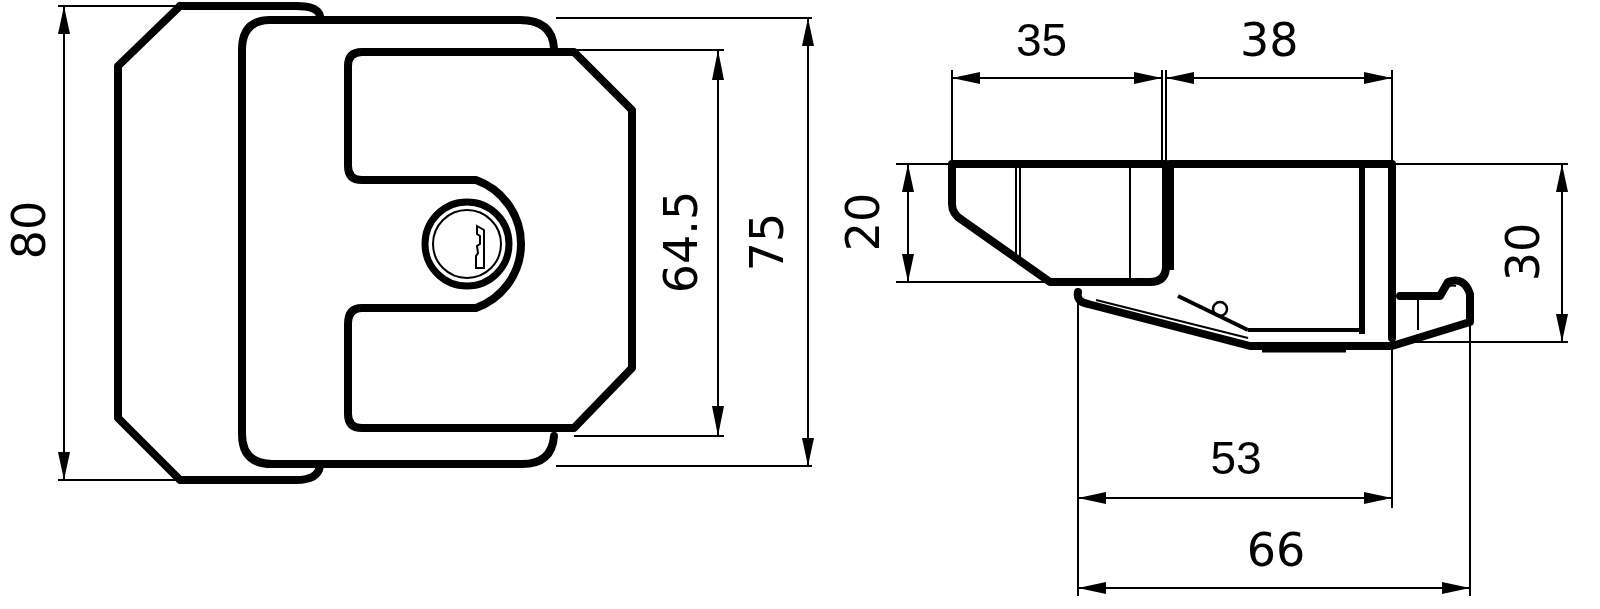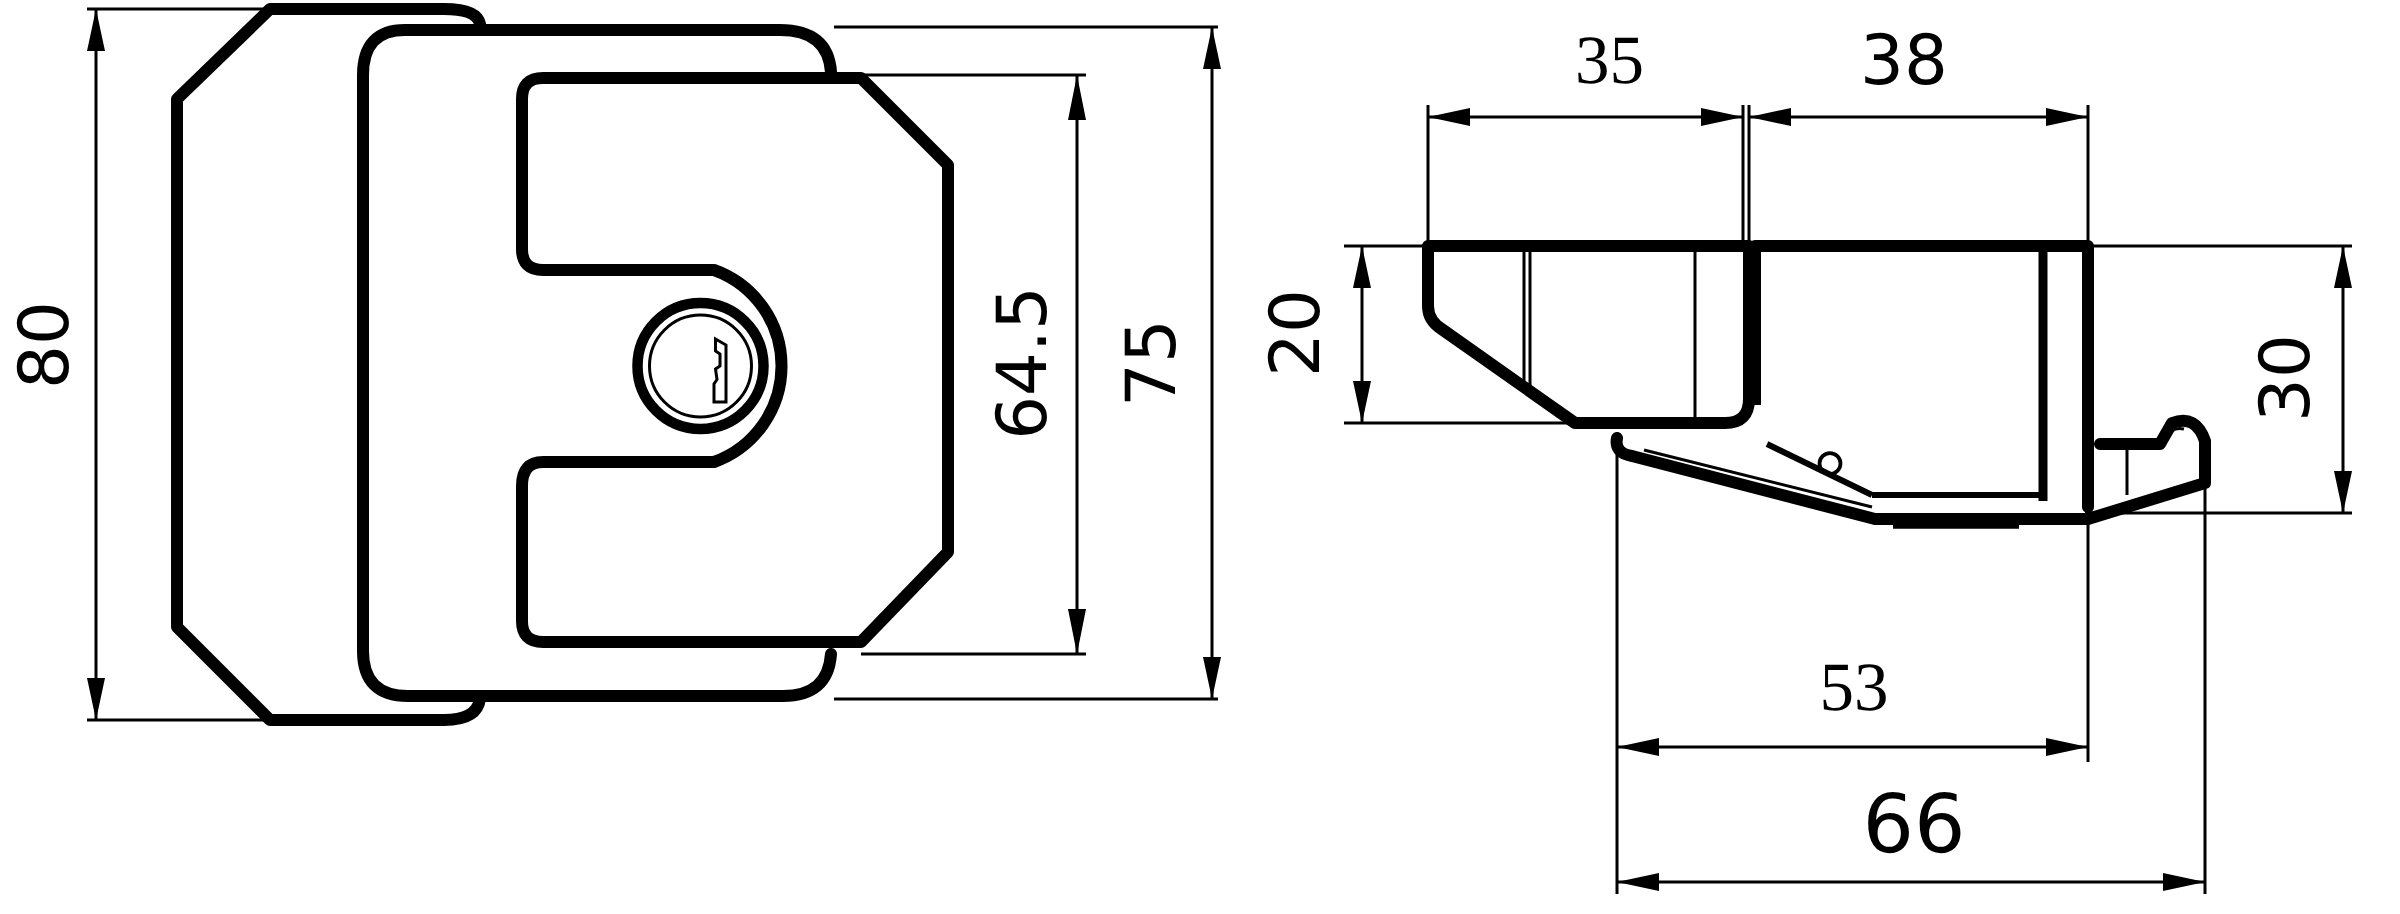--- a/index.html
+++ b/index.html
@@ -102,18 +102,18 @@
     <line class="dim" x1="1078" y1="588" x2="1470" y2="588"></line>
     <polygon class="arrow" points="1078,588 1106,582 1106,594"></polygon>
     <polygon class="arrow" points="1470,588 1442,582 1442,594"></polygon>
   </g>
 </svg>
 
 <div style="position:absolute;left:-6px;top:204px;width:70px;height:52px;font-size:46px;line-height:52px;text-align:center;transform:rotate(-90deg);font-family:'DejaVu Sans',sans-serif;">80</div>
 <div style="position:absolute;left:626px;top:216px;width:110px;height:52px;font-size:46px;line-height:52px;text-align:center;transform:rotate(-90deg);font-family:'DejaVu Sans',sans-serif;">64.5</div>
 <div style="position:absolute;left:732px;top:216px;width:70px;height:52px;font-size:46px;line-height:52px;text-align:center;transform:rotate(-90deg);font-family:'DejaVu Sans',sans-serif;">75</div>
 
-<div style="position:absolute;left:1016px;top:14px;width:80px;height:52px;font-size:46px;line-height:52px;text-align:right;font-family:Liberation Serif, serif;">35</div>
+<div style="position:absolute;left:1016px;top:14px;width:80px;height:52px;font-size:46px;line-height:52px;text-align:left;font-family:Liberation Sans, sans-serif;">35</div>
 <div style="position:absolute;left:1240px;top:14px;width:80px;height:52px;font-size:46px;line-height:52px;font-family:'DejaVu Sans',sans-serif;">38</div>
 <div style="position:absolute;left:828px;top:196px;width:70px;height:52px;font-size:46px;line-height:52px;text-align:center;transform:rotate(-90deg);font-family:'DejaVu Sans',sans-serif;">20</div>
 <div style="position:absolute;left:1488px;top:226px;width:70px;height:52px;font-size:46px;line-height:52px;text-align:center;transform:rotate(-90deg);font-family:'DejaVu Sans',sans-serif;">30</div>
-<div style="position:absolute;left:1196px;top:432px;width:80px;height:52px;font-size:46px;line-height:52px;text-align:center;font-family:Liberation Serif, serif;">53</div>
-<div style="position:absolute;left:1236px;top:524px;width:80px;height:52px;font-size:54px;line-height:52px;text-align:center;font-family:'DejaVu Sans',sans-serif;">66</div>
+<div style="position:absolute;left:1196px;top:432px;width:80px;height:52px;font-size:46px;line-height:52px;text-align:center;font-family:Liberation Sans, sans-serif;">53</div>
+<div style="position:absolute;left:1236px;top:524px;width:80px;height:52px;font-size:46px;line-height:52px;text-align:center;font-family:'DejaVu Sans',sans-serif;">66</div>
 
 </body></html>

